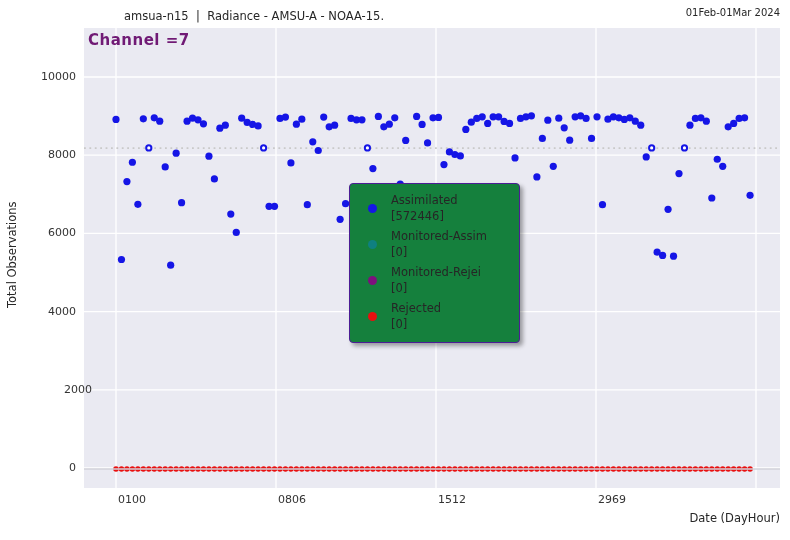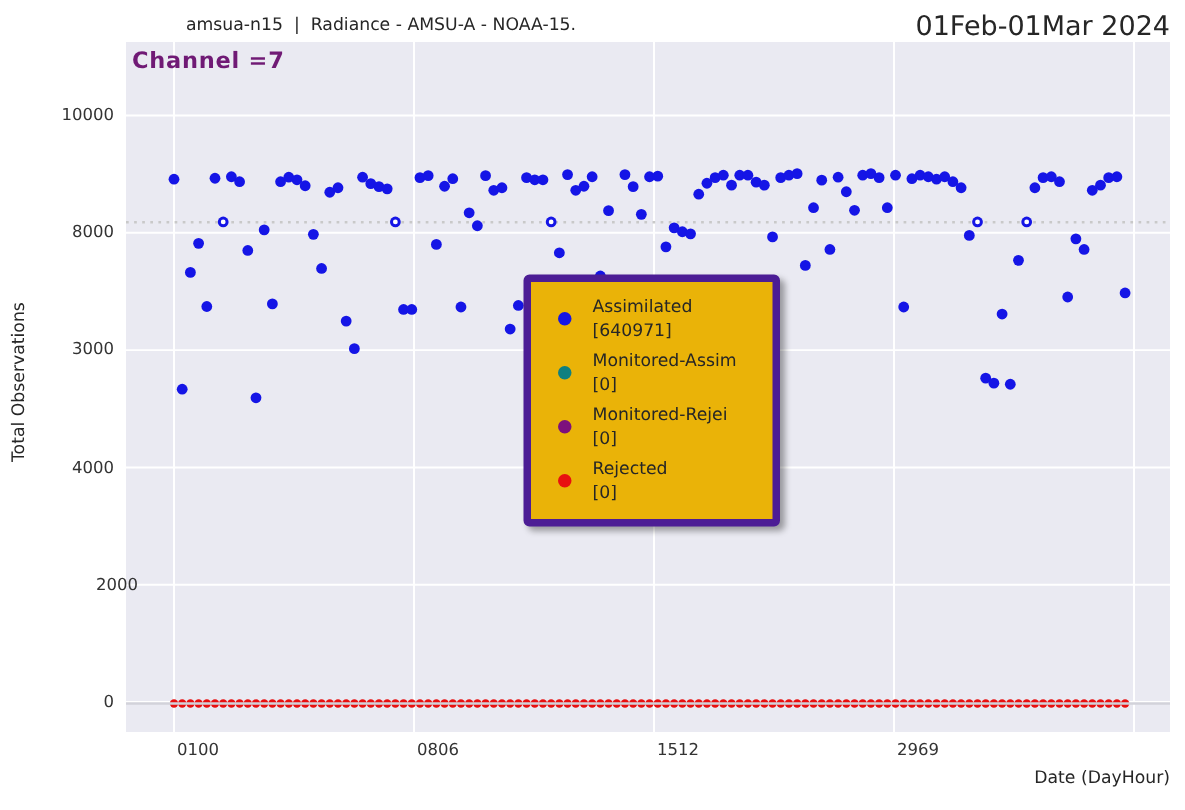--- a/index.html
+++ b/index.html
@@ -5,41 +5,41 @@
   html,body{margin:0;padding:0;background:#ffffff;}
   body{
     width:790px;height:540px;position:relative;overflow:hidden;
     font-family:"DejaVu Sans","Liberation Sans",sans-serif;color:#262626;
   }
   #chart-svg{position:absolute;left:0;top:0;}
   .hdr-left{
     position:absolute;left:85px;top:9px;font-size:11.5px;color:#262626;white-space:pre;margin-left:39px;
   }
   .hdr-right{
-    position:absolute;right:10px;top:7px;font-size:18px;color:#262626;
+    position:absolute;right:10px;top:7px;font-size:10px;color:#262626;
   }
   .channel-title{
     position:absolute;left:88px;top:31px;font-size:15px;font-weight:bold;color:#701a75;
     letter-spacing:0.5px;
   }
   .ylabel{
     position:absolute;left:4px;top:165px;width:16px;height:180px;
     writing-mode:vertical-rl;transform:rotate(180deg);
     font-size:11.5px;color:#262626;text-align:center;line-height:16px;
   }
   .xlabel{
     position:absolute;left:84px;top:511px;width:696px;text-align:right;
     font-size:11.5px;color:#262626;
   }
   .tick-label{position:absolute;font-size:11px;color:#333333;}
   .ytick{width:60px;text-align:right;}
   .xtick{width:60px;text-align:right;}
   .legend{
     position:absolute;left:349px;top:183px;width:171px;
-    background:#eab308;border:5px solid #4c1d95;border-radius:4px;
+    background:#15803d;border:1px solid #4c1d95;border-radius:4px;
     box-shadow:3px 3px 4px rgba(0,0,0,0.35);
     padding:8px 10px 6px 10px;box-sizing:border-box;z-index:5;
   }
   .legend-item{display:flex;align-items:center;margin-bottom:4px;}
   .legend-marker{
     width:9px;height:9px;border-radius:50%;flex:0 0 9px;
     margin-left:8px;margin-right:14px;
   }
   .legend-text{font-size:11.5px;line-height:16px;color:#262626;}
 </style>
@@ -314,21 +314,21 @@
 <div class="hdr-right">01Feb-01Mar 2024</div>
 <div class="channel-title">Channel =7</div>
 <div class="ylabel">Total Observations</div>
 <div class="xlabel">Date (DayHour)</div>
 
 <div class="legend">
   <div class="legend-item">
     <span class="legend-marker" style="background: rgb(21, 21, 230);"></span>
     <span class="legend-text">
       <span>Assimilated</span><br>
-      <span>[640971]</span>
+      <span>[572446]</span>
     </span>
   </div>
   <div class="legend-item">
     <span class="legend-marker" style="background: rgb(15, 128, 128);"></span>
     <span class="legend-text">
       <span>Monitored-Assim</span><br>
       <span>[0]</span>
     </span>
   </div>
   <div class="legend-item">
@@ -343,19 +343,19 @@
     <span class="legend-text">
       <span>Rejected</span><br>
       <span>[0]</span>
     </span>
   </div>
 </div>
 
 <div class="tick-label ytick" style="left: 16px; top: 461px;">0</div>
 <div class="tick-label ytick" style="left: 32px; top: 382.8px;">2000</div>
 <div class="tick-label ytick" style="left: 16px; top: 304.6px;">4000</div>
-<div class="tick-label ytick" style="left: 16px; top: 226.4px;">3000</div>
+<div class="tick-label ytick" style="left: 16px; top: 226.4px;">6000</div>
 <div class="tick-label ytick" style="left: 16px; top: 148.2px;">8000</div>
 <div class="tick-label ytick" style="left: 16px; top: 70px;">10000</div>
 <div class="tick-label xtick" style="left: 86px; top: 493px;">0100</div>
 <div class="tick-label xtick" style="left: 246px; top: 493px;">0806</div>
 <div class="tick-label xtick" style="left: 406px; top: 493px;">1512</div>
 <div class="tick-label xtick" style="left: 566px; top: 493px;">2969</div>
 
 </body></html>

